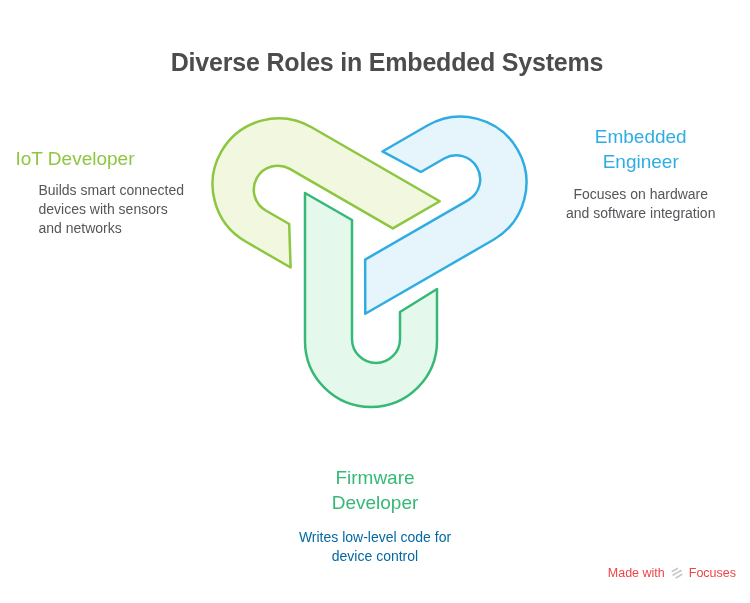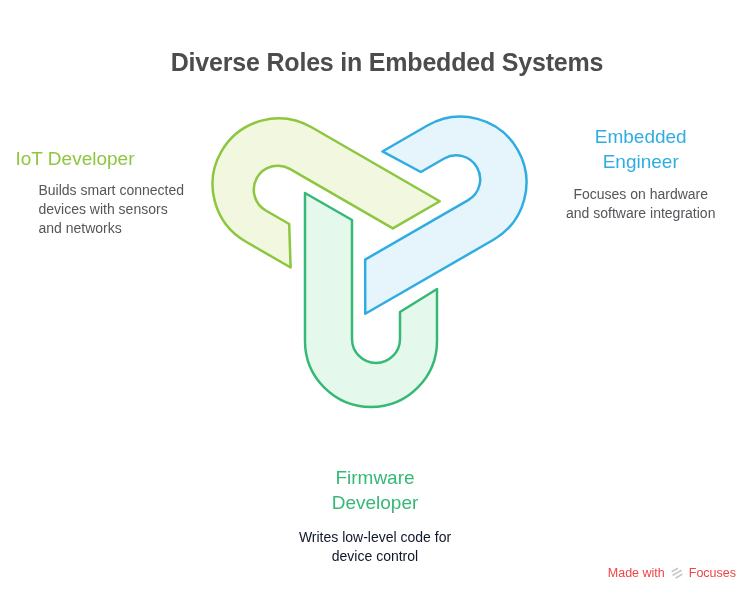--- a/index.html
+++ b/index.html
@@ -111,21 +111,21 @@
       <span>Focuses on hardware</span>
       <span>and software integration</span>
     </div>
   </div>
 
   <div class="role role-firmware">
     <div class="role-heading" style="color: rgb(54, 184, 119);">
       <span>Firmware</span>
       <span>Developer</span>
     </div>
-    <div class="role-desc" style="color: #0f172a;">
+    <div class="role-desc" style="color: #0369a1;">
       <span>Writes low-level code for</span>
       <span>device control</span>
     </div>
   </div>
 
   <div class="napkin-credit" style="color: #ef4444;">
     <span>Made with</span>
     <svg class="napkin-logo" width="14" height="14" viewBox="0 0 14 14" fill="none" stroke-width="1.7" stroke-linecap="round" stroke="#C6C9CB">
       <path d="M2.2 5.4 L7.4 2.4"></path>
       <path d="M3.2 9 L11 4.4"></path>

